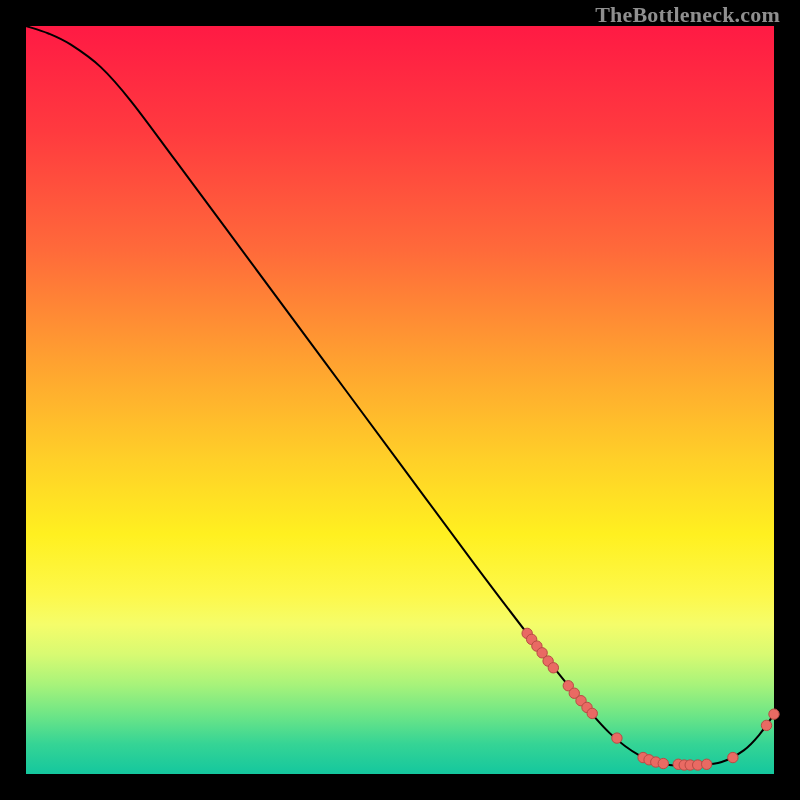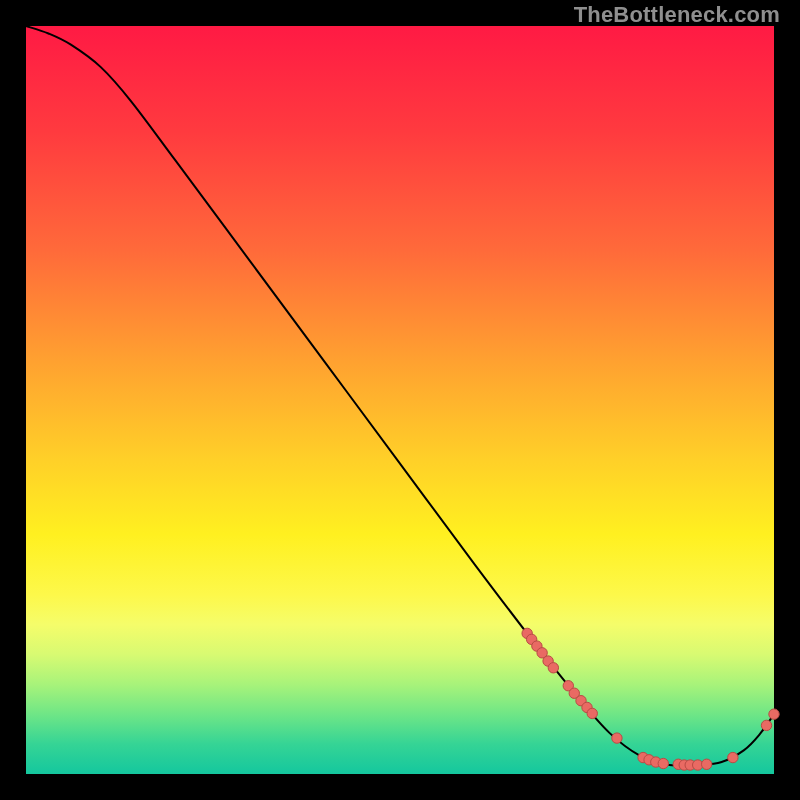--- a/index.html
+++ b/index.html
@@ -43,21 +43,21 @@
     left: 26px;
     top: 26px;
     width: 748px;
     height: 748px;
     overflow: visible;
   }
   .watermark {
     position: absolute;
     top: 2px;
     right: 20px;
-    font-family: Liberation Sans, sans-serif;
+    font-family: Liberation Serif, serif;
     font-size: 22px;
     font-weight: 600;
     color: #8f8f8f;
     letter-spacing: 0.2px;
     user-select: none;
   }
 </style>
 </head>
 <body>
 

